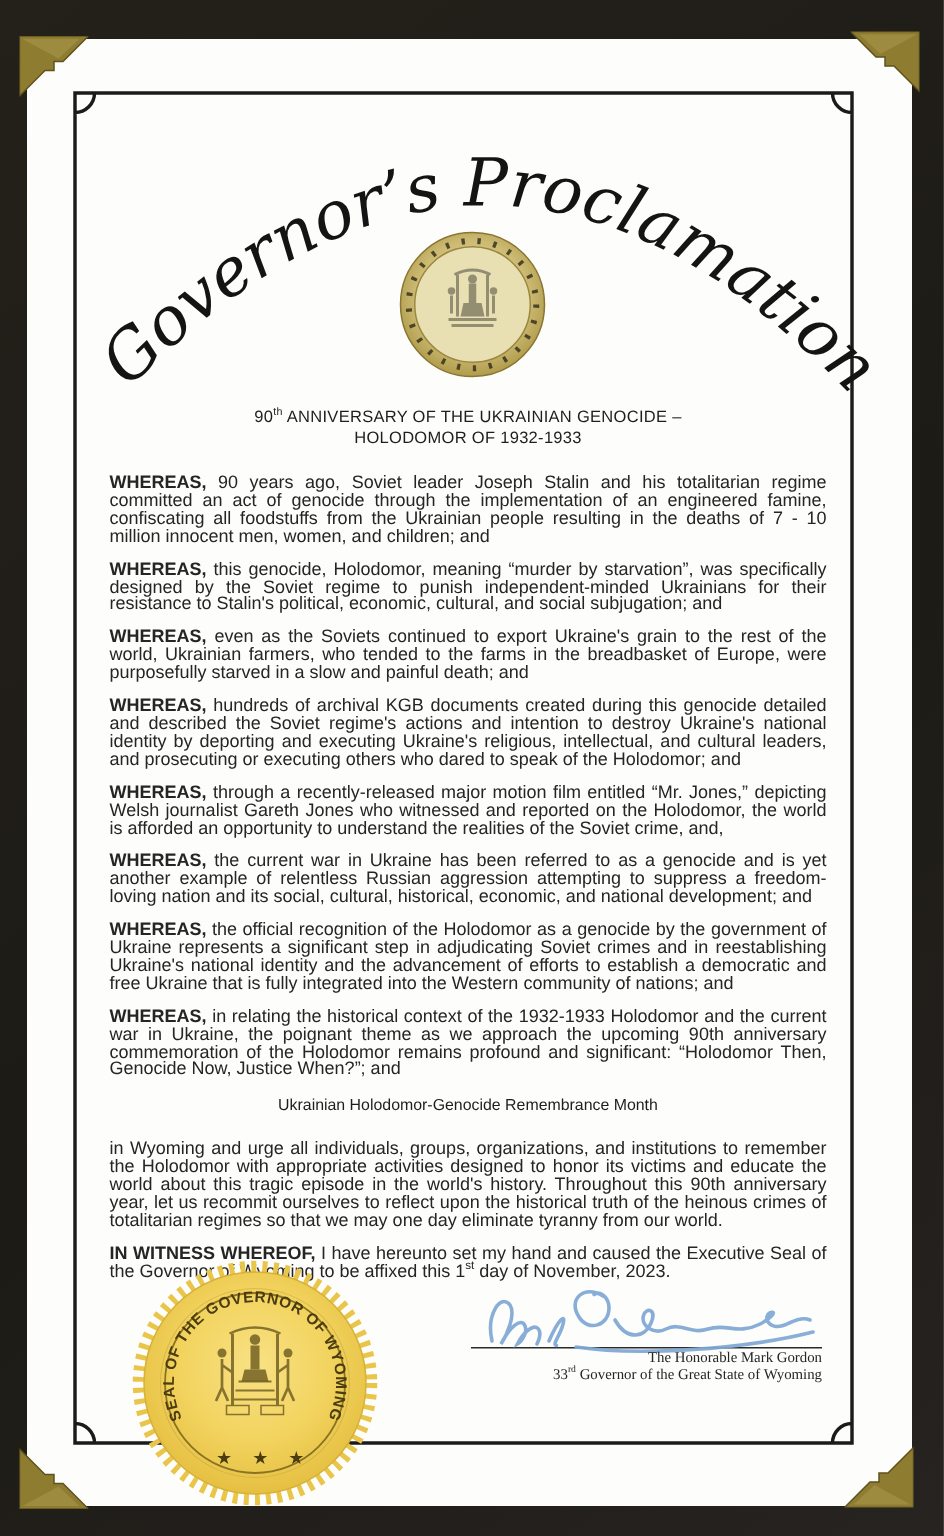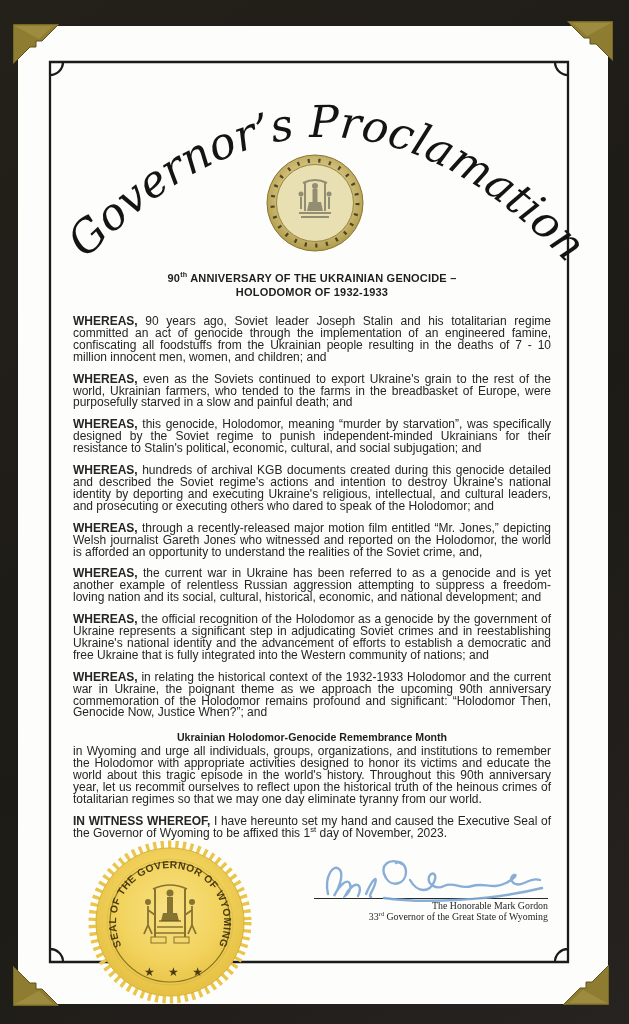--- a/index.html
+++ b/index.html
@@ -8,24 +8,24 @@
   .border-svg{position:absolute;left:0;top:0;width:590px;height:978px;}
   .corner{position:absolute;width:46px;height:42px;}
   .corner.tl{left:-5px;top:-2px;}
   .corner.tr{left:549px;top:-5px;transform:scaleX(-1);}
   .corner.bl{left:-5px;top:938px;transform:scaleY(-1);}
   .corner.br{left:545px;top:937px;transform:scale(-1,-1);}
   .arch{position:absolute;left:0;top:30px;width:590px;height:250px;}
   .arch text{font-family:"DejaVu Serif",serif;font-style:italic;font-size:44px;fill:#141414;}
   .top-seal{position:absolute;left:247px;top:127px;width:100px;height:100px;}
   .content{position:absolute;left:55px;top:246px;width:478px;color:#252525;}
-  .title{text-align:center;font-weight:bold;font-size:11px;line-height:13.5px;letter-spacing:.2px;margin-bottom:17px;color:#1e1e1e;}
+  .title{text-align:center;font-weight:normal;font-size:11px;line-height:13.5px;letter-spacing:.2px;margin-bottom:17px;color:#1e1e1e;}
   .content p{margin:0 0 10px 0;font-size:12px;line-height:11.9px;text-align:justify;}
   .content p .lead{font-weight:bold;}
-  .content p.month{text-align:center;font-weight:bold;font-size:10.6px;margin:13px 0 2px 0;color:#1e1e1e;}
+  .content p.month{text-align:center;font-weight:normal;font-size:10.6px;margin:13px 0 16px 0;color:#1e1e1e;}
   sup{font-size:65%;vertical-align:super;line-height:0;}
   .foil-seal{position:absolute;left:67px;top:811px;width:170px;height:170px;}
   .seal-arc-text{font-size:10.3px;font-weight:bold;letter-spacing:.5px;fill:#4a3c10;font-family:"Liberation Sans",sans-serif;}
   .stars{font-size:12px;letter-spacing:5px;fill:#4a3c10;}
   .sig{position:absolute;left:296px;top:824px;width:246px;font-family:Liberation Serif, serif;}
   .ink{display:block;width:246px;height:56px;margin-bottom:-8px;}
   .sig-line{width:234px;border-top:1.6px solid #2a2a2a;}
   .sig-name{width:234px;text-align:right;font-size:9.9px;color:#252525;margin-top:1px;}
   .sig-role{width:234px;text-align:right;font-size:9.9px;color:#252525;}
 </style>
@@ -96,22 +96,22 @@
       </g>
     </svg>
 
     <div class="content">
       <div class="title">
         <div><span>90</span><sup>th</sup><span> ANNIVERSARY OF THE UKRAINIAN GENOCIDE –</span></div>
         <div>HOLODOMOR OF 1932-1933</div>
       </div>
 
       <p><span class="lead">WHEREAS,</span><span> 90 years ago, Soviet leader Joseph Stalin and his totalitarian regime committed an act of genocide through the implementation of an engineered famine, confiscating all foodstuffs from the Ukrainian people resulting in the deaths of 7 - 10 million innocent men, women, and children; and</span></p>
+      <p><span class="lead">WHEREAS,</span><span> this genocide, Holodomor, meaning “murder by starvation”, was specifically designed by the Soviet regime to punish independent-minded Ukrainians for their resistance to Stalin's political, economic, cultural, and social subjugation; and</span></p>
       <p><span class="lead">WHEREAS,</span><span> even as the Soviets continued to export Ukraine's grain to the rest of the world, Ukrainian farmers, who tended to the farms in the breadbasket of Europe, were purposefully starved in a slow and painful death; and</span></p>
-      <p><span class="lead">WHEREAS,</span><span> this genocide, Holodomor, meaning “murder by starvation”, was specifically designed by the Soviet regime to punish independent-minded Ukrainians for their resistance to Stalin's political, economic, cultural, and social subjugation; and</span></p>
       <p><span class="lead">WHEREAS,</span><span> hundreds of archival KGB documents created during this genocide detailed and described the Soviet regime's actions and intention to destroy Ukraine's national identity by deporting and executing Ukraine's religious, intellectual, and cultural leaders, and prosecuting or executing others who dared to speak of the Holodomor; and</span></p>
       <p><span class="lead">WHEREAS,</span><span> through a recently-released major motion film entitled “Mr. Jones,” depicting Welsh journalist Gareth Jones who witnessed and reported on the Holodomor, the world is afforded an opportunity to understand the realities of the Soviet crime, and,</span></p>
       <p><span class="lead">WHEREAS,</span><span> the current war in Ukraine has been referred to as a genocide and is yet another example of relentless Russian aggression attempting to suppress a freedom-loving nation and its social, cultural, historical, economic, and national development; and</span></p>
       <p><span class="lead">WHEREAS,</span><span> the official recognition of the Holodomor as a genocide by the government of Ukraine represents a significant step in adjudicating Soviet crimes and in reestablishing Ukraine's national identity and the advancement of efforts to establish a democratic and free Ukraine that is fully integrated into the Western community of nations; and</span></p>
       <p><span class="lead">WHEREAS,</span><span> in relating the historical context of the 1932-1933 Holodomor and the current war in Ukraine, the poignant theme as we approach the upcoming 90th anniversary commemoration of the Holodomor remains profound and significant: “Holodomor Then, Genocide Now, Justice When?”; and</span></p>
 
       <p class="month">Ukrainian Holodomor-Genocide Remembrance Month</p>
 
       <p><span>in Wyoming and urge all individuals, groups, organizations, and institutions to remember the Holodomor with appropriate activities designed to honor its victims and educate the world about this tragic episode in the world's history. Throughout this 90th anniversary year, let us recommit ourselves to reflect upon the historical truth of the heinous crimes of totalitarian regimes so that we may one day eliminate tyranny from our world.</span></p>
       <p><span class="lead">IN WITNESS WHEREOF,</span><span> I have hereunto set my hand and caused the Executive Seal of the Governor of Wyoming to be affixed this 1</span><sup>st</sup><span> day of November, 2023.</span></p>

